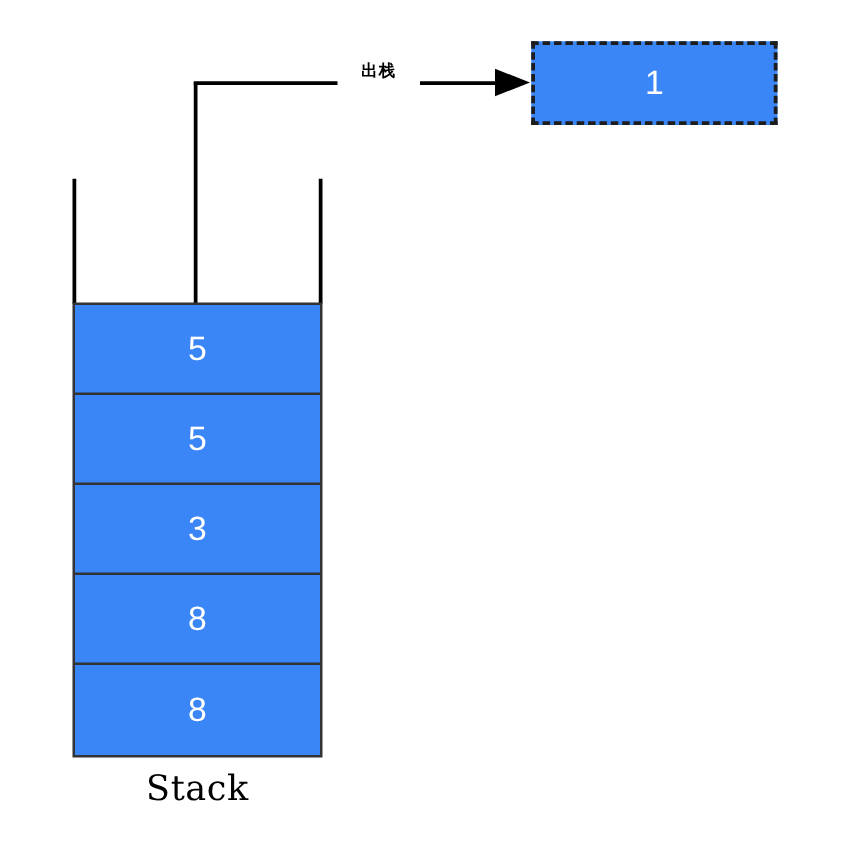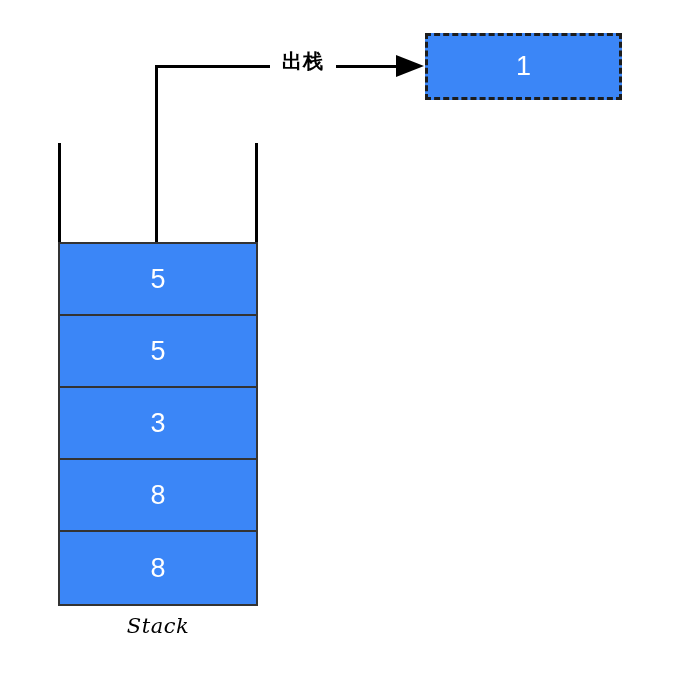--- a/index.html
+++ b/index.html
@@ -57,22 +57,21 @@
   .stack-cell:last-child { border-bottom: none; }
 
   
   .stack-caption {
     position: absolute;
     left: 58px;
     top: 614px;
     width: 200px;
     text-align: center;
     font-family: "DejaVu Serif", serif;
-    font-style: italic;
-    font-size: 21px;
+    font-size: 28px;
     color: #000000;
     letter-spacing: 0.5px;
   }
 
   
   .conn-vertical {
     position: absolute;
     left: 155px;
     top: 66px;
     width: 0;
@@ -105,21 +104,21 @@
     border-bottom: 11px solid transparent;
     border-left: 28px solid #000000;
   }
   .edge-label {
     position: absolute;
     left: 268px;
     top: 48px;
     width: 70px;
     text-align: center;
     font-family: "DejaVu Sans", sans-serif;
-    font-size: 20px;
+    font-size: 13px;
     font-weight: 700;
     color: #000000;
     letter-spacing: 1px;
   }
 
   
   .popped-box {
     position: absolute;
     left: 425px;
     top: 33px;

